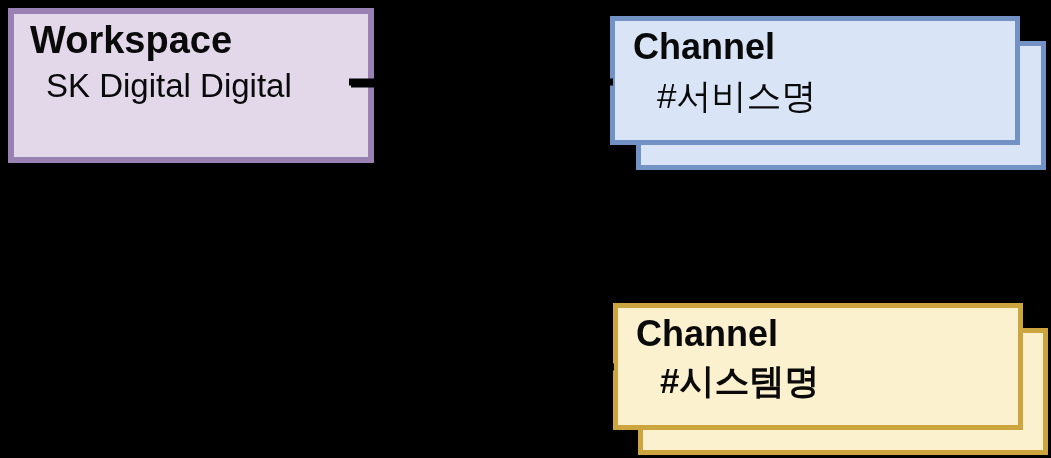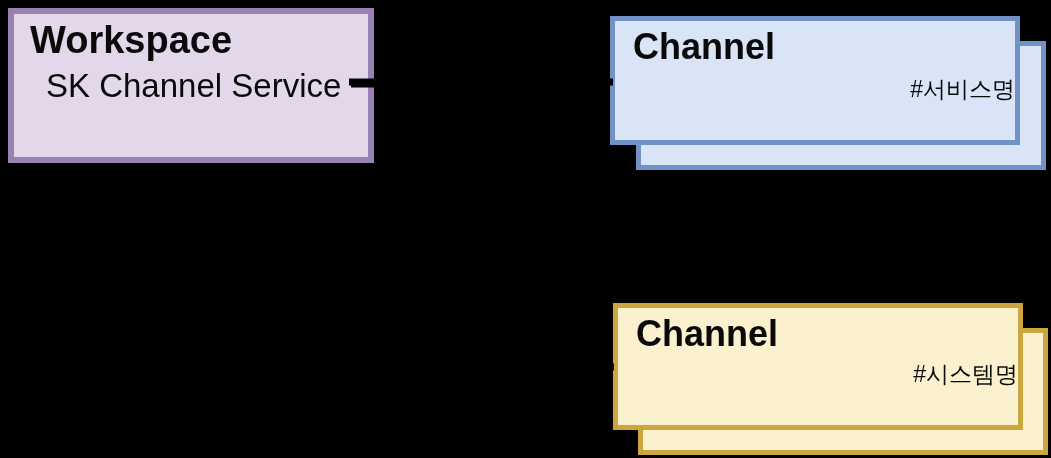--- a/index.html
+++ b/index.html
@@ -50,43 +50,43 @@
     left: 18px; top: 6px;
     font-size: 36px;
     font-weight: bold;
     line-height: 1.1;
     white-space: nowrap;
     text-align: center;
   }
   .channel-subtitle {
     position: absolute;
     left: 0; right: 0; top: 56px;
-    padding-left: 22px;
-    text-align: right;
-    font-size: 23px;
+    padding-left: 42px;
+    text-align: left;
+    font-size: 35px;
     line-height: 1.1;
     white-space: nowrap;
   }
-  .ch-system-front .channel-subtitle { top: 54px; }
+  .ch-system-front .channel-subtitle { top: 54px; font-weight: bold; }
   .connector-layer {
     position: absolute;
     left: 0; top: 0;
     width: 1051px; height: 458px;
     z-index: 10;
     pointer-events: none;
   }
 </style>
 </head>
 <body>
 
 <div class="canvas" style="background-color: rgb(0, 0, 0);">
 
   <div class="node workspace-node" style="background-color: rgb(226, 216, 234); border-color: rgb(154, 129, 180);">
     <div class="workspace-title">Workspace</div>
-    <div class="workspace-subtitle">SK Channel Service</div>
+    <div class="workspace-subtitle">SK Digital Digital</div>
   </div>
 
   <div class="channel-back card ch-service-back" style="background-color: rgb(217, 229, 247); border-color: rgb(114, 145, 197);"></div>
   <div class="channel-front card ch-service-front" style="background-color: rgb(217, 229, 247); border-color: rgb(114, 145, 197);">
     <div class="channel-title">Channel</div>
     <div class="channel-subtitle">#서비스명</div>
   </div>
 
   <div class="channel-back card ch-system-back" style="background-color: rgb(252, 241, 206); border-color: rgb(205, 165, 63);"></div>
   <div class="channel-front card ch-system-front" style="background-color: rgb(252, 241, 206); border-color: rgb(205, 165, 63);">

